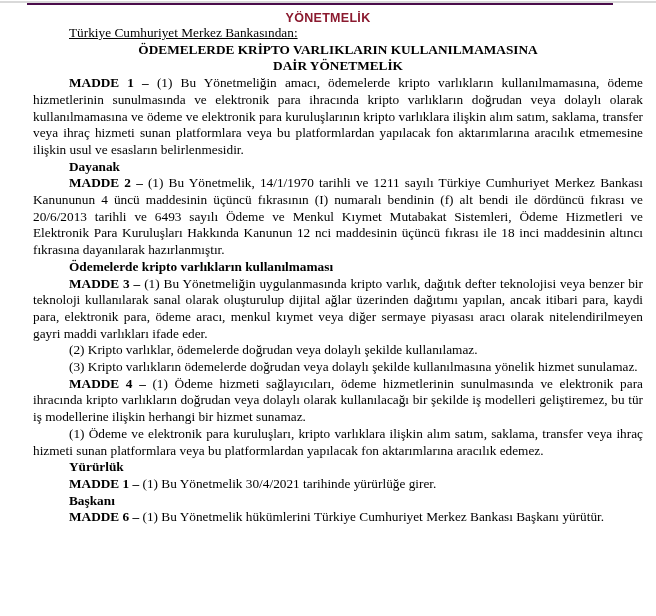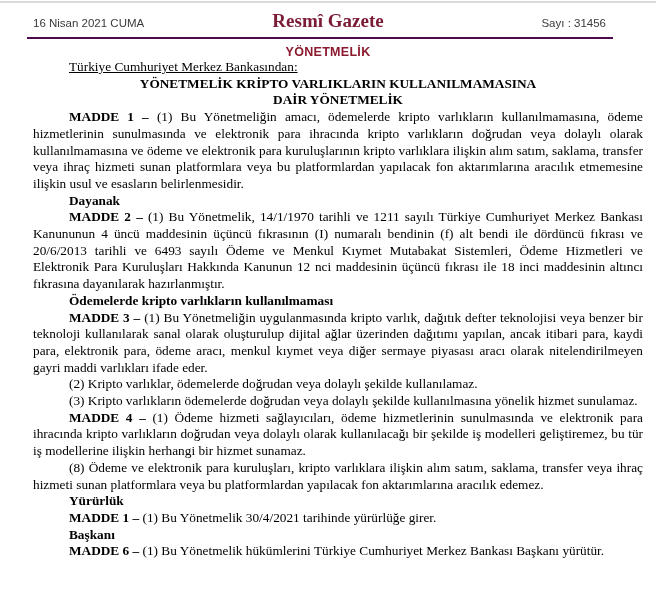--- a/index.html
+++ b/index.html
@@ -47,34 +47,29 @@
   .art-heading.first{margin-top:17px;}
   .art-para{text-align:justify;text-indent:36px;}
   .lead{font-weight:bold;}
 </style>
 </head>
 <body>
 
 <div class="page">
   <div class="top-edge"></div>
 
-  <div class="header">
-    <span class="date">16 Nisan 2021 CUMA</span>
-    <span class="masthead">Resmî Gazete</span>
-    <span class="issue">Sayı : 31456</span>
-  </div>
 
   <div class="rule"></div>
 
   <div class="section">YÖNETMELİK</div>
 
   <div class="doc-body">
     <p class="issuer"><span class="issuer-text">Türkiye Cumhuriyet Merkez Bankasından:</span></p>
 
-    <p class="doc-title">YÖNETMELİK KRİPTO VARLIKLARIN KULLANILMAMASINA</p>
+    <p class="doc-title">ÖDEMELERDE KRİPTO VARLIKLARIN KULLANILMAMASINA</p>
     <p class="doc-title">DAİR YÖNETMELİK</p>
 
     <p class="art-para">
       <span class="lead">MADDE 1 –</span>
       <span>(1) Bu Yönetmeliğin amacı, ödemelerde kripto varlıkların kullanılmamasına, ödeme hizmetlerinin sunulmasında ve elektronik para ihracında kripto varlıkların doğrudan veya dolaylı olarak kullanılmamasına ve ödeme ve elektronik para kuruluşlarının kripto varlıklara ilişkin alım satım, saklama, transfer veya ihraç hizmeti sunan platformlara veya bu platformlardan yapılacak fon aktarımlarına aracılık etmemesine ilişkin usul ve esasların belirlenmesidir.</span>
     </p>
 
     <div class="art-heading">Dayanak</div>
     <p class="art-para">
       <span class="lead">MADDE 2 –</span>
@@ -91,21 +86,21 @@
     </p>
     <p class="art-para">
       <span>(3) Kripto varlıkların ödemelerde doğrudan veya dolaylı şekilde kullanılmasına yönelik hizmet sunulamaz.</span>
     </p>
 
     <p class="art-para">
       <span class="lead">MADDE 4 –</span>
       <span>(1) Ödeme hizmeti sağlayıcıları, ödeme hizmetlerinin sunulmasında ve elektronik para ihracında kripto varlıkların doğrudan veya dolaylı olarak kullanılacağı bir şekilde iş modelleri geliştiremez, bu tür iş modellerine ilişkin herhangi bir hizmet sunamaz.</span>
     </p>
     <p class="art-para">
-      <span>(8) Ödeme ve elektronik para kuruluşları, kripto varlıklara ilişkin alım satım, saklama, transfer veya ihraç hizmeti sunan platformlara veya bu platformlardan yapılacak fon aktarımlarına aracılık edemez.</span>
+      <span>(1) Ödeme ve elektronik para kuruluşları, kripto varlıklara ilişkin alım satım, saklama, transfer veya ihraç hizmeti sunan platformlara veya bu platformlardan yapılacak fon aktarımlarına aracılık edemez.</span>
     </p>
 
     <div class="art-heading">Yürürlük</div>
     <p class="art-para">
       <span class="lead">MADDE 1 –</span>
       <span>(1) Bu Yönetmelik 30/4/2021 tarihinde yürürlüğe girer.</span>
     </p>
 
     <div class="art-heading">Başkanı</div>
     <p class="art-para">

